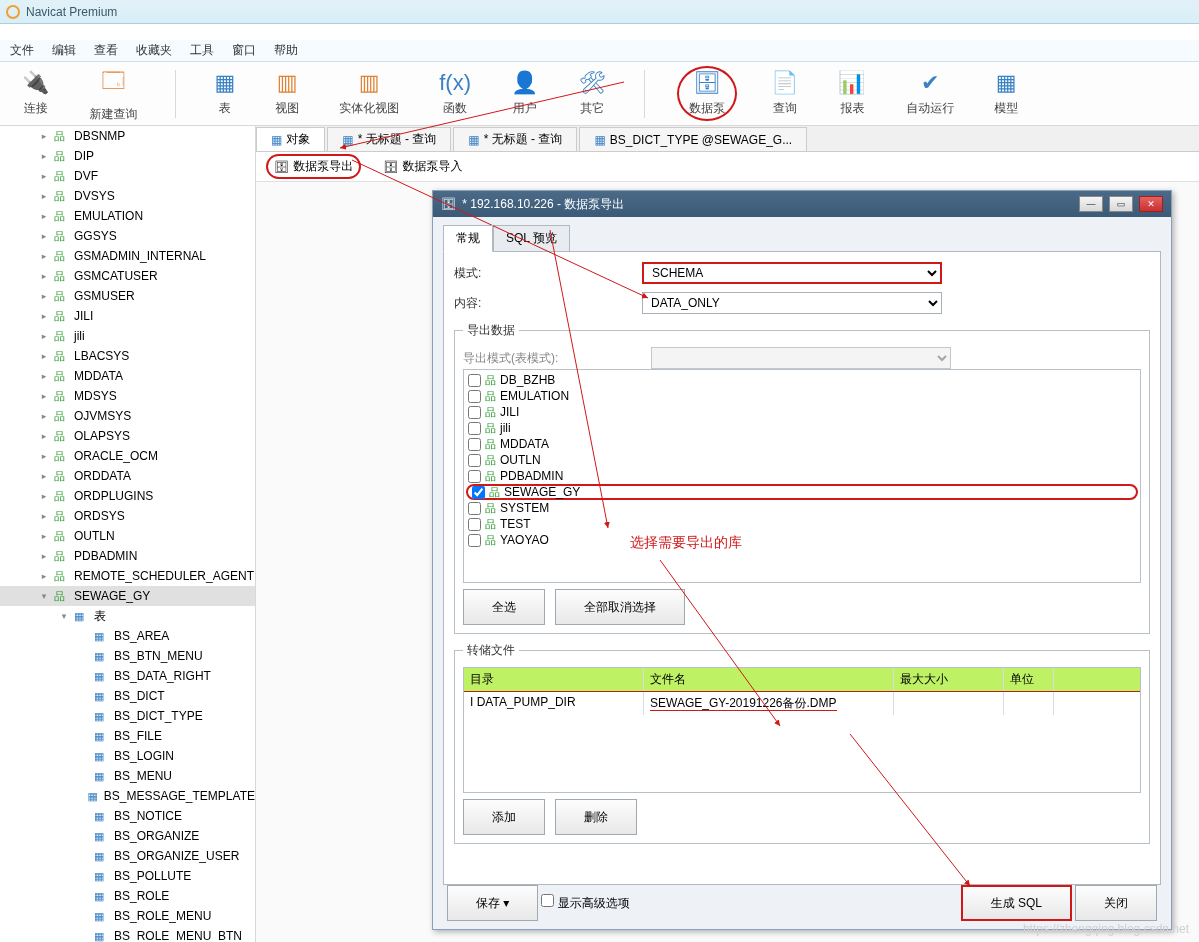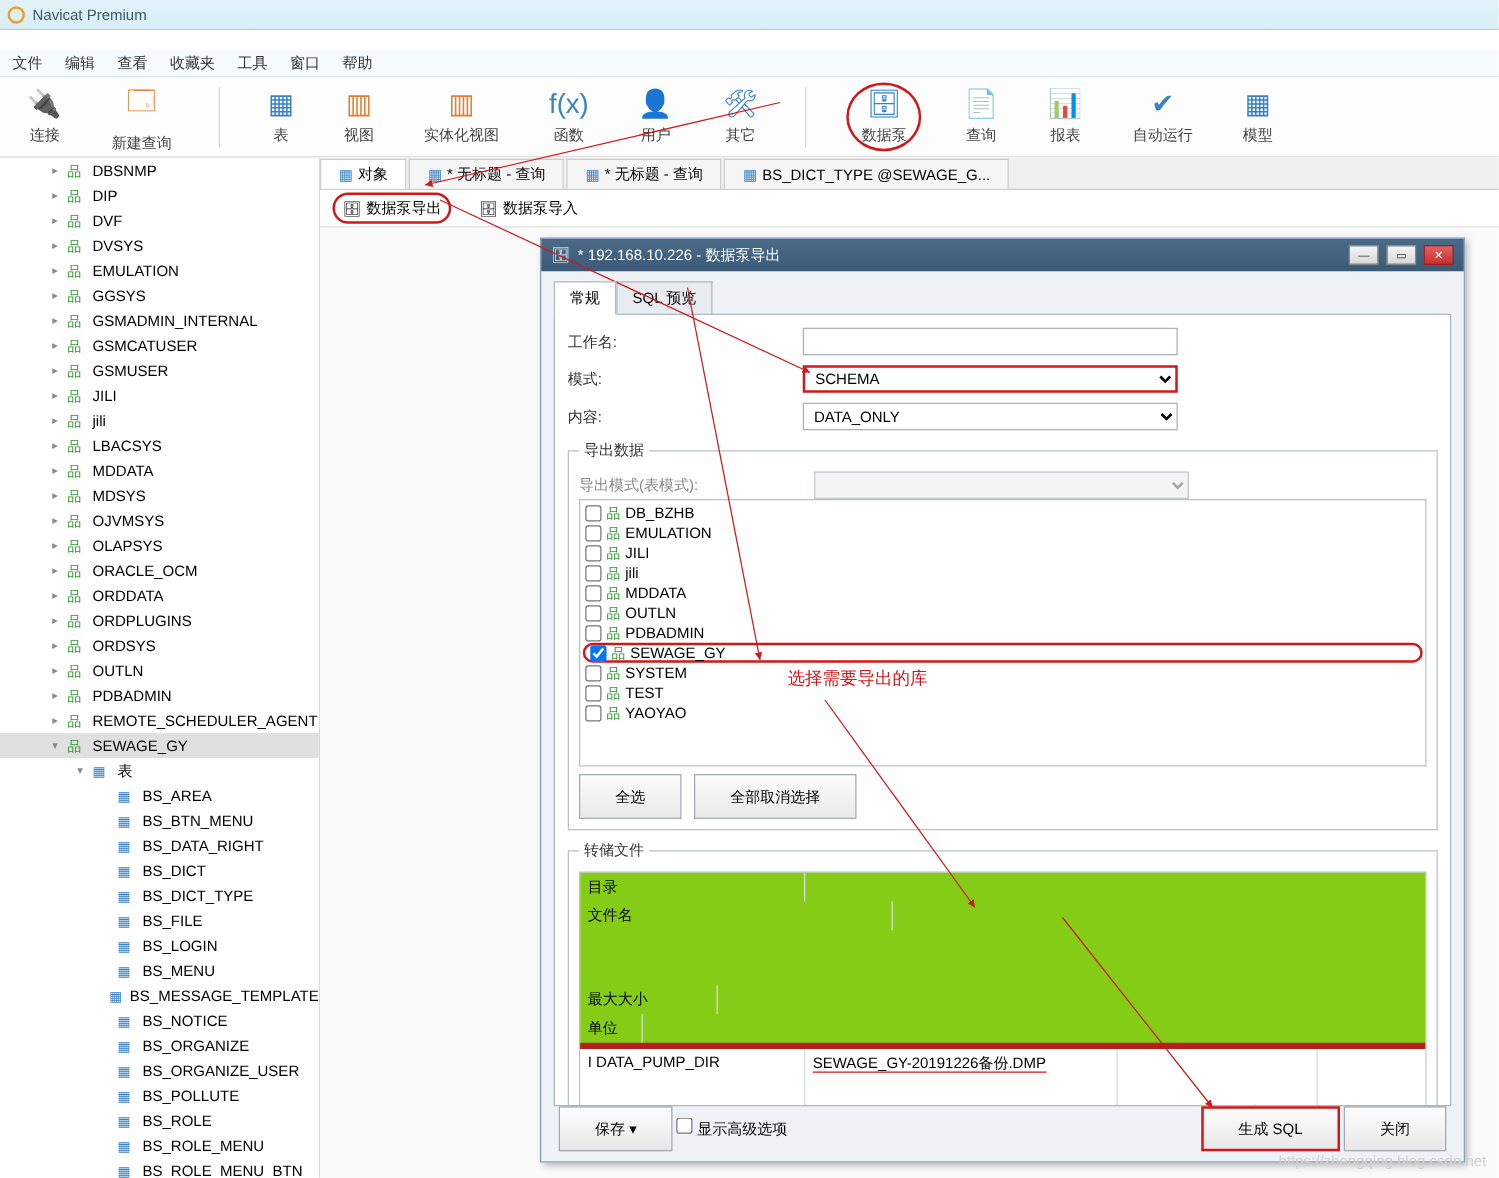--- a/index.html
+++ b/index.html
@@ -48,26 +48,26 @@
 select.hl { border: 2px solid #d01818; }
 fieldset { border: 1px solid #b8c0c8; padding: 8px; }
 fieldset legend { padding: 0 4px; color: #333; }
 .schema-list { border: 1px solid #b8c0c8; height: 214px; overflow-y: auto; padding: 2px; }
 .schema-row { display: flex; align-items: center; gap: 4px; height: 16px; padding: 0 2px; }
 .schema-row .ico { color: #2a9a2a; font-size: 11px; }
 .schema-row.hl { border: 2px solid #d01818; border-radius: 10px; padding: 0 4px; }
 .btn-row { display: flex; gap: 10px; margin-top: 6px; }
 .btn { height: 36px; padding: 0 28px; background: linear-gradient(#fdfdfd,#e8e8e8); border: 1px solid #a0a8b0; cursor: pointer; }
 .file-table { border: 1px solid #b8c0c8; }
-.file-table .hdr { display: flex; background: #84cc16; border-bottom: 5px solid #b91c1c; flex-direction: column; }
+.file-table .hdr { display: flex; background: #bef264; border-bottom: 1px solid #b91c1c; }
 .file-table .hdr div, .file-table .frow div { padding: 3px 6px; border-right: 1px solid #d8dde2; }
 .file-table .frow { display: flex; }
 .c-dir { width: 180px; }
 .c-file { width: 250px; }
-.c-size { width: 110px; margin-top: 44px; }
+.c-size { width: 110px; }
 .c-unit { width: 50px; }
 .file-table .body { height: 100px; background: #fff; }
 .file-table .frow .c-file span { border-bottom: 1px solid #d01818; }
 .ftr { height: 36px; display: flex; align-items: center; gap: 3px; padding: 0 4px; }
 .ftr .spacer { flex: 1; }
 .btn.hl { border: 2px solid #d01818; }
 .annotation { position: absolute; color: #d01818; font-size: 14px; pointer-events: none; }
 svg.arrows { position: absolute; left: 0; top: 0; pointer-events: none; }
 .watermark { position: absolute; right: 10px; bottom: 6px; color: #d0d0d0; font-size: 12px; }
 .sep { width: 1px; height: 48px; background: #d8d8d8; margin: 0 4px; }
@@ -400,24 +400,20 @@
     <div class="win-btn">—</div>
     <div class="win-btn">▭</div>
     <div class="win-btn close">✕</div>
   </div>
   <div class="dlg-body">
     <div class="tabset">
       <div class="dtab active">常规</div>
       <div class="dtab">SQL 预览</div>
     </div>
     <div class="panel">
-      <div class="row">
-        <label>工作名:</label>
-        <input type="text" value="" style="">
-      </div>
       <div class="row">
         <label>模式:</label>
         <select class="hl"><option>SCHEMA</option></select>
       </div>
       <div class="row">
         <label>内容:</label>
         <select><option>DATA_ONLY</option></select>
       </div>
       <fieldset>
         <legend>导出数据</legend>

